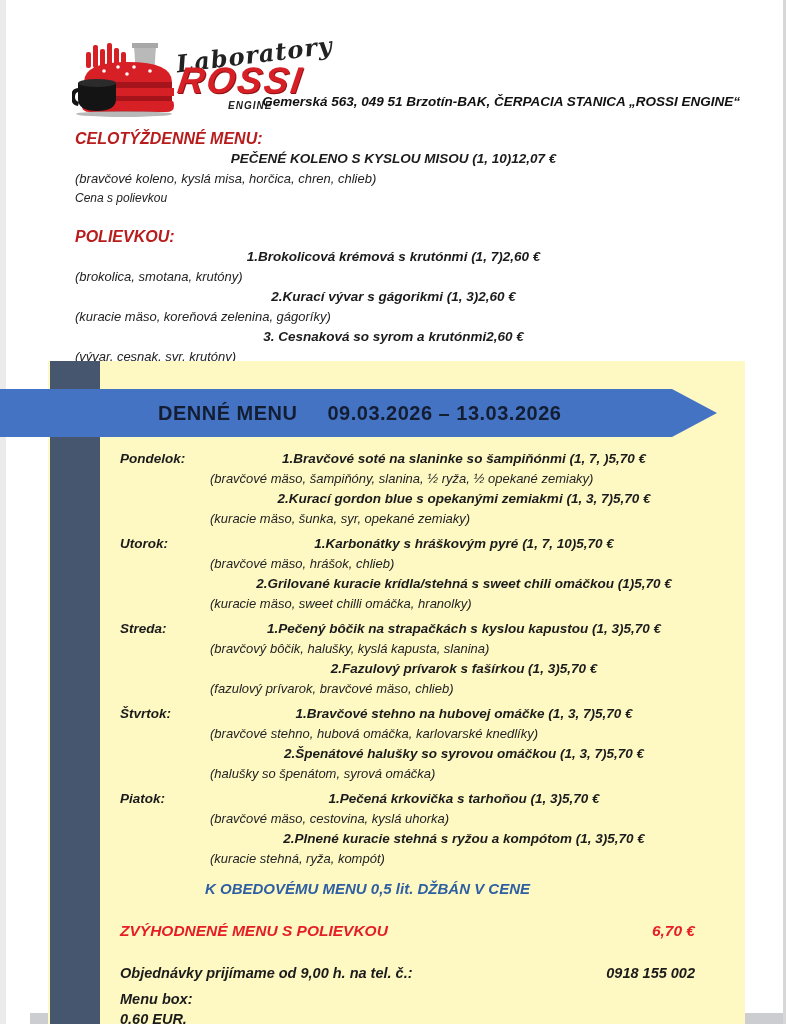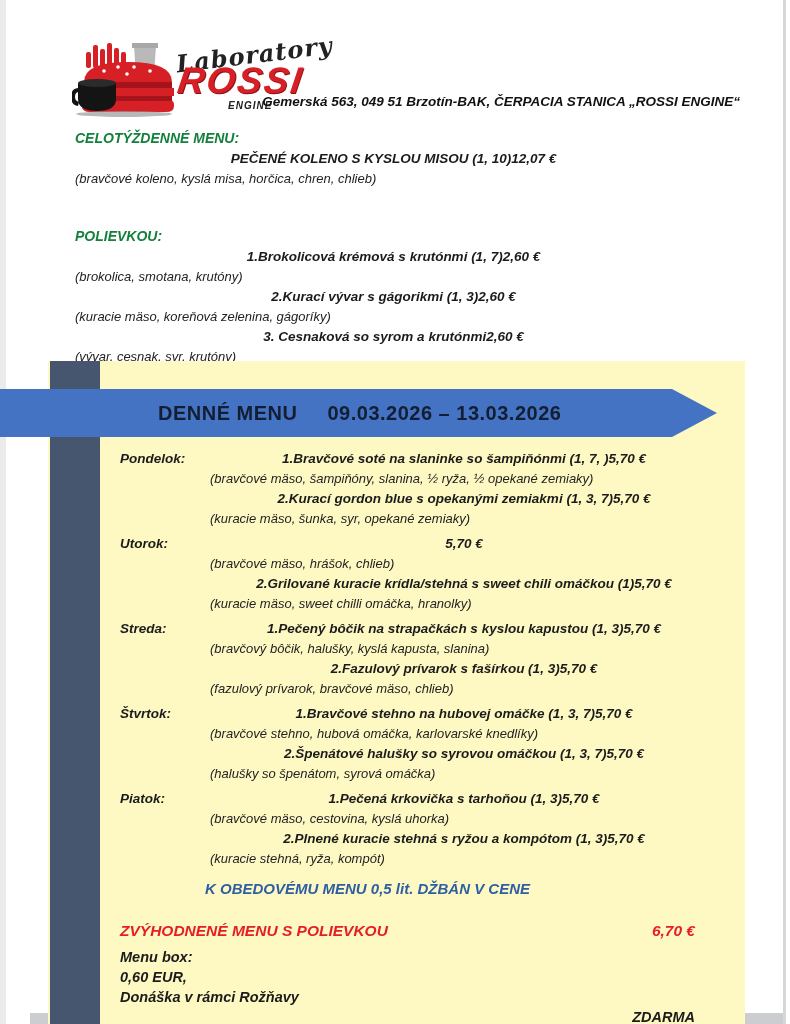--- a/index.html
+++ b/index.html
@@ -19,21 +19,21 @@
               text-shadow:1px 1px 0 #8e1116;}
   .logo-engine{position:absolute;left:156px;top:62px;font-size:10px;font-weight:bold;
                font-style:italic;color:#222;letter-spacing:1px;}
   .address{position:absolute;right:50px;top:94px;font-size:13.5px;font-weight:bold;
            font-style:italic;color:#111;margin-left:13px;}
 
   
   .sec{position:absolute;left:75px;width:637px;}
   .sec-weekly{top:128px;}
   .sec-soups{top:226px;}
-  .sec-head{font-size:14px;font-weight:bold;font-style:italic;color:#15803d;line-height:21px;}
+  .sec-head{font-size:16px;font-weight:bold;font-style:italic;color:#b91c1c;line-height:21px;}
   .row{display:flex;justify-content:center;line-height:20px;}
   .iname{font-size:13.5px;font-weight:bold;font-style:italic;}
   .iprice{font-size:13.5px;font-weight:bold;font-style:italic;white-space:nowrap;}
   .idesc{font-size:13px;font-style:italic;line-height:20px;color:#222;}
   .inote{font-size:12px;font-style:italic;line-height:18px;color:#222;}
 
   
   .panel{position:absolute;left:48px;top:361px;width:697px;height:778px;background:#fef9c3;}
   .side-bar{position:absolute;left:2px;top:0;width:50px;height:100%;background:#46566e;}
   .banner{position:absolute;left:-48px;top:28px;height:48px;width:718px;}
@@ -110,20 +110,21 @@
   </div>
   <div class="address">Gemerská 563, 049 51 Brzotín-BAK, ČERPACIA STANICA „ROSSI ENGINE“</div>
 
   <div class="sec sec-weekly">
     <div class="sec-head">CELOTÝŽDENNÉ MENU:</div>
     <div class="row">
       <span class="iname">PEČENÉ KOLENO S KYSLOU MISOU (1, 10)</span>
       <span class="iprice">12,07 €</span>
     </div>
     <div class="idesc">(bravčové koleno, kyslá misa, horčica, chren, chlieb)</div>
+    <div class="inote">Cena s polievkou</div>
   </div>
 
   <div class="sec sec-soups">
     <div class="sec-head">POLIEVKOU:</div>
     <div class="row">
       <span class="iname">1.Brokolicová krémová s krutónmi (1, 7)</span>
       <span class="iprice">2,60 €</span>
     </div>
     <div class="idesc">(brokolica, smotana, krutóny)</div>
     <div class="row">
@@ -164,20 +165,21 @@
             <span class="iprice">5,70 €</span>
           </div>
           <div class="idesc">(kuracie mäso, šunka, syr, opekané zemiaky)</div>
         </div>
       </div>
 
       <div class="day">
         <div class="day-name">Utorok:</div>
         <div class="day-items">
           <div class="row">
+            <span class="iname">1.Karbonátky s hráškovým pyré    (1, 7, 10)</span>
             <span class="iprice">5,70 €</span>
           </div>
           <div class="idesc">(bravčové mäso, hrášok, chlieb)</div>
           <div class="row">
             <span class="iname">2.Grilované kuracie krídla/stehná s sweet chili omáčkou (1)</span>
             <span class="iprice">5,70 €</span>
           </div>
           <div class="idesc">(kuracie mäso, sweet chilli omáčka, hranolky)</div>
         </div>
       </div>
@@ -230,20 +232,24 @@
         </div>
       </div>
 
       <div class="jug-note">K OBEDOVÉMU MENU 0,5 lit. DŽBÁN V CENE</div>
 
       <div class="discount-row">
         <span>ZVÝHODNENÉ MENU S POLIEVKOU</span>
         <span>6,70 €</span>
       </div>
 
+      <div class="orders-row">
+        <span>Objednávky prijímame od 9,00 h. na tel. č.:</span>
+        <span>0918 155 002</span>
+      </div>
 
       <div class="menubox-row">
         <span class="mb-label">Menu box:</span>
         <span class="mb-price">0,60 EUR,</span>
         <span class="mb-delivery">Donáška v rámci Rožňavy</span>
         <span class="mb-free">ZDARMA</span>
       </div>
 
     </div>
   </div>

